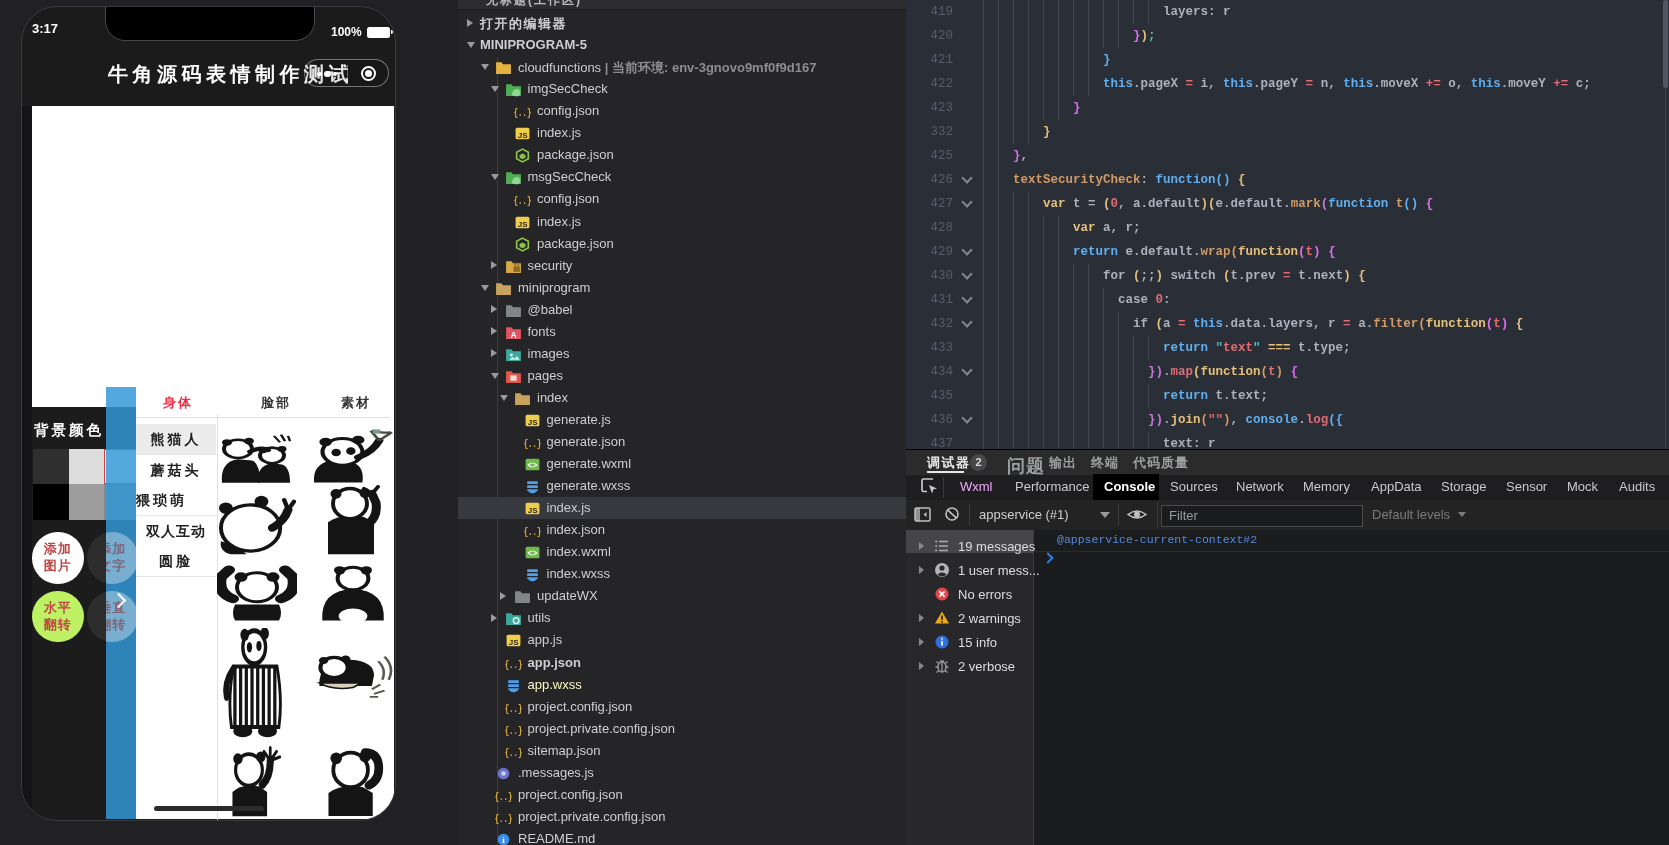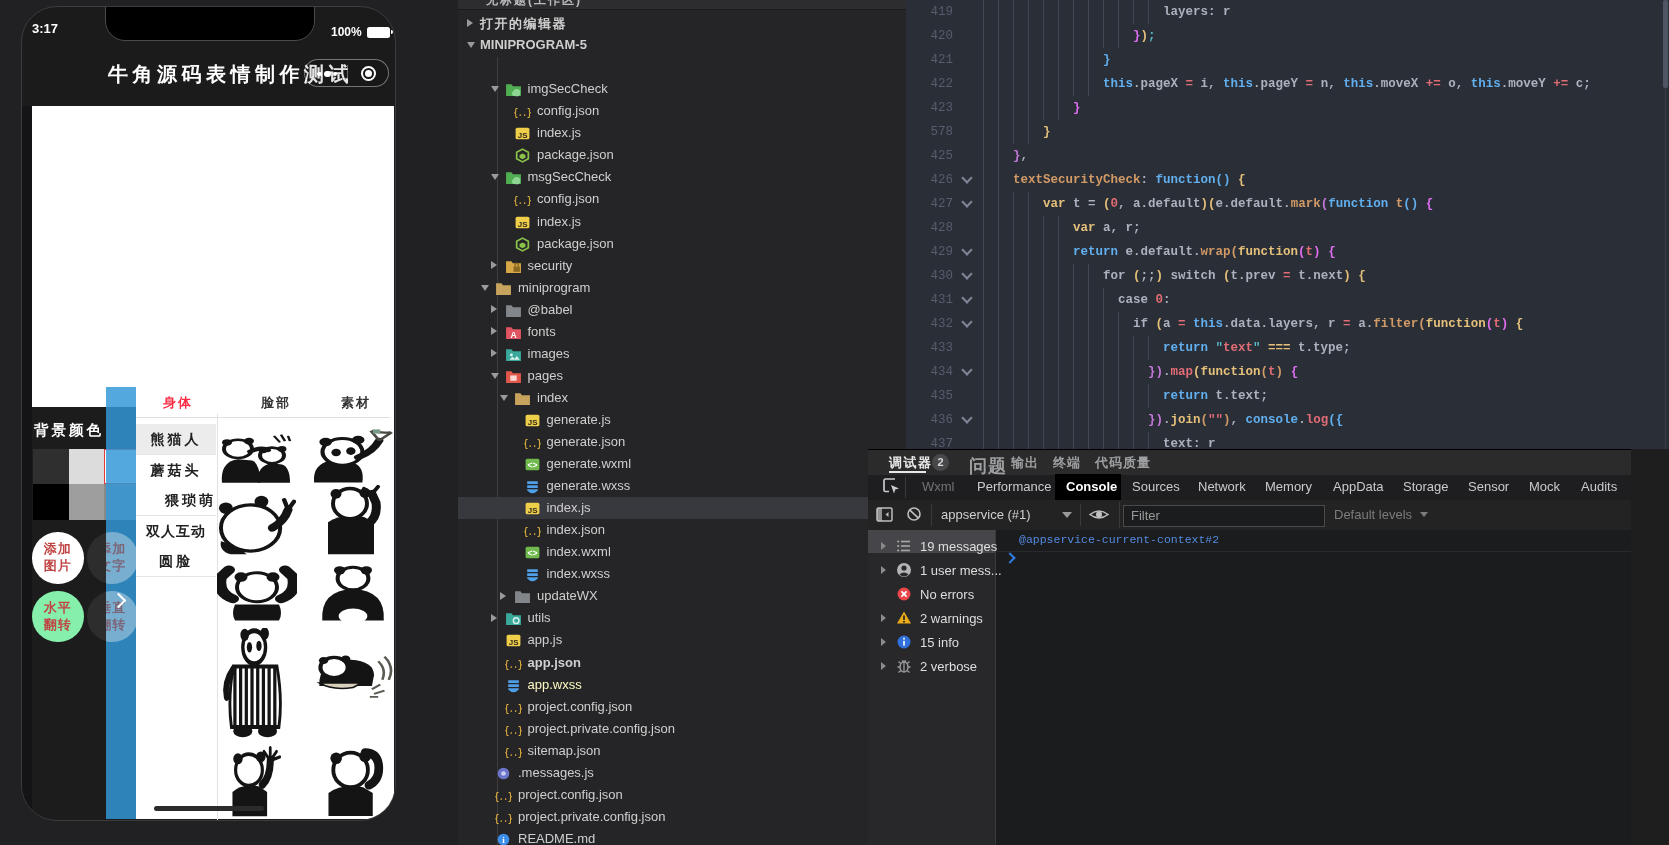--- a/index.html
+++ b/index.html
@@ -39,34 +39,34 @@
         <div class="ab" style="left:84px;top:379.5px;width:30px;height:432.5px;background:rgba(50,153,216,0.84)"></div>
         <div class="ab" style="left:10px;top:525px;width:51.5px;height:51.5px;background:#fff;border-radius:50%;text-align:center">
           <div class="cjk" style="margin-top:8px;color:#c04545;font-size:13px;line-height:17px;letter-spacing:1px">添加<br>图片</div>
         </div>
         <div class="ab" style="left:64.5px;top:525px;width:51.5px;height:51.5px;background:rgba(255,255,255,0.08);border-radius:50%"></div>
         <div class="ab" style="left:84px;top:525px;width:30px;height:52px;overflow:hidden">
           <div style="position:absolute;left:-19.5px;top:0;width:51.5px;height:51.5px;background:rgba(255,255,255,0.30);border-radius:50%;text-align:center">
             <div class="cjk" style="margin-top:8px;color:rgba(130,40,45,0.55);font-size:13px;line-height:17px;letter-spacing:1px">添加<br>文字</div>
           </div>
         </div>
-        <div class="ab" style="left:10px;top:583.5px;width:51.5px;height:51.5px;background:#86efac;border-radius:50%;text-align:center">
+        <div class="ab" style="left:10px;top:583.5px;width:51.5px;height:51.5px;background:#bef264;border-radius:50%;text-align:center">
           <div class="cjk" style="margin-top:8px;color:#c04545;font-size:13px;line-height:17px;letter-spacing:1px">水平<br>翻转</div>
         </div>
         <div class="ab" style="left:64.5px;top:583.5px;width:51.5px;height:51.5px;background:rgba(255,255,255,0.08);border-radius:50%"></div>
         <div class="ab" style="left:84px;top:583.5px;width:30px;height:52px;overflow:hidden">
           <div style="position:absolute;left:-19.5px;top:0;width:51.5px;height:51.5px;background:rgba(255,255,255,0.30);border-radius:50%;text-align:center">
             <div class="cjk" style="margin-top:8px;color:rgba(130,40,45,0.55);font-size:13px;line-height:17px;letter-spacing:1px">垂直<br>翻转</div>
           </div>
         </div>
         <div class="ab" style="left:91px;top:588px;width:11px;height:11px;border-top:2.5px solid #fff;border-right:2.5px solid #fff;transform:rotate(45deg)"></div>
         <div class="ab" style="left:194.5px;top:407px;width:1px;height:406px;background:#e2e2e2"></div>
         <div class="ab cjk" style="left:114px;top:417px;width:80px;height:30.5px;background:#ececec;border-bottom:1px solid #e5e5e5;color:#222;font-size:14px;line-height:30.5px;text-align:center;letter-spacing:3px;white-space:nowrap">熊猫人</div>
         <div class="ab cjk" style="left:114px;top:448px;width:80px;height:30.5px;background:#fff;border-bottom:1px solid #e5e5e5;color:#222;font-size:14px;line-height:30.5px;text-align:center;letter-spacing:3px;white-space:nowrap">蘑菇头</div>
-        <div class="ab cjk" style="left:114px;top:478px;width:80px;height:30.5px;background:#fff;border-bottom:1px solid #e5e5e5;color:#222;font-size:14px;line-height:30.5px;text-align:right;letter-spacing:3px;white-space:nowrap">猥琐萌</div>
+        <div class="ab cjk" style="left:114px;top:478px;width:80px;height:30.5px;background:#fff;border-bottom:1px solid #e5e5e5;color:#222;font-size:14px;line-height:30.5px;text-align:left;letter-spacing:3px;white-space:nowrap">猥琐萌</div>
         <div class="ab cjk" style="left:114px;top:509px;width:80px;height:30.5px;background:#fff;border-bottom:1px solid #e5e5e5;color:#222;font-size:14px;line-height:30.5px;text-align:center;letter-spacing:1px;white-space:nowrap">双人互动</div>
         <div class="ab cjk" style="left:114px;top:539px;width:80px;height:30.5px;background:#fff;border-bottom:1px solid #e5e5e5;color:#222;font-size:14px;line-height:30.5px;text-align:center;letter-spacing:3px;white-space:nowrap">圆脸</div>
       </div>
     </div>
     <div class="ab" style="left:0;top:0;width:458px;height:845px;pointer-events:none">
       <div class="ab" style="left:218px;top:432px"><svg width="80" height="52" viewBox="0 0 80 80" preserveAspectRatio="none">
           <path d="M4 78 Q2 46 20 42 L34 44 Q42 48 42 78 Z" fill="#141414"></path>
           <circle cx="20" cy="26" r="14" fill="#fff" stroke="#141414" stroke-width="4"></circle>
           <circle cx="9" cy="16" r="5" fill="#141414"></circle>
           <circle cx="31" cy="14" r="5" fill="#141414"></circle>
@@ -171,20 +171,27 @@
       <div class="ab" style="left:0;top:9px;width:448px;height:1px;background:#1a1a1a"></div>
       <div class="ab" style="left:39px;top:57px;width:1px;height:788px;background:#3d3d40"></div>
       <div class="ab" style="left:0;top:12.0px;width:448px;height:22px;">
         <div class="ab" style="left:9px;top:6.5px;width:0;height:0;border-top:4.5px solid transparent;border-bottom:4.5px solid transparent;border-left:6px solid #9a9a9a"></div>
         <div class="ab cjk" style="left:22px;top:3px;font-size:13px;font-weight:bold;letter-spacing:1.5px;color:#cfcfcf;white-space:nowrap">打开的编辑器</div>
       </div>
       <div class="ab" style="left:0;top:34.0px;width:448px;height:22px;">
         <div class="ab" style="left:9px;top:8px;width:0;height:0;border-left:4.5px solid transparent;border-right:4.5px solid transparent;border-top:6px solid #9a9a9a"></div>
         <div class="ab " style="left:22px;top:3px;font-size:13px;font-weight:bold;color:#cfcfcf;white-space:nowrap">MINIPROGRAM-5</div>
       </div>
+      <div class="ab" style="left:0;top:56.1px;width:448px;height:22px;">
+        <div class="ab" style="left:23.0px;top:8px;width:0;height:0;border-left:4.5px solid transparent;border-right:4.5px solid transparent;border-top:6px solid #9a9a9a"></div>
+        <div class="ab" style="left:37.0px;top:3px"><svg width="17" height="17" viewBox="0 0 16 16" style="overflow:visible">
+            <path d="M1 3 h5 l1.5 2 H15 v9 H1 Z" fill="#e6b33f"></path>
+          </svg></div>
+        <div class="ab" style="left:60.0px;top:3px;font-size:13px;white-space:nowrap">cloudfunctions <span style="color:#8d8d8d" class="cjk">| 当前环境: env-3gnovo9mf0f9d167</span></div>
+      </div>
       <div class="ab" style="left:0;top:78.2px;width:448px;height:22px;">
         <div class="ab" style="left:32.5px;top:8px;width:0;height:0;border-left:4.5px solid transparent;border-right:4.5px solid transparent;border-top:6px solid #9a9a9a"></div>
         <div class="ab" style="left:46.5px;top:3px"><svg width="17" height="17" viewBox="0 0 16 16" style="overflow:visible">
             <path d="M1 3 h5 l1.5 2 H15 v9 H1 Z" fill="#4fae52"></path>
             <circle cx="11" cy="11" r="3.4" fill="#8fd694"></circle>
             <circle cx="8.6" cy="12" r="2.2" fill="#8fd694"></circle>
           </svg></div>
         <div class="ab " style="left:69.5px;top:3px;font-size:13px;font-weight:normal;color:#cfcfcf;white-space:nowrap">imgSecCheck</div>
       </div>
       <div class="ab" style="left:0;top:100.2px;width:448px;height:22px;">
@@ -425,56 +432,56 @@
         <div class="ab " style="left:60.0px;top:3px;font-size:13px;font-weight:normal;color:#cfcfcf;white-space:nowrap">README.md</div>
       </div>
     </div>
     <div class="ab" style="left:906px;top:0;width:763px;height:449px;background:#2a2e36;overflow:hidden">
       <style>.cl{position:absolute;left:0;width:763px;height:24px;line-height:24px;font-family:"Liberation Mono",monospace;font-size:12.5px;font-weight:bold;white-space:pre}.ln{position:absolute;left:0;width:47px;text-align:right;color:#555d6e;font-weight:normal}.fold{position:absolute;left:56px;top:4px;width:8px;height:8px;border-right:2px solid #7d8799;border-bottom:2px solid #7d8799;transform:rotate(45deg)}.ind{display:inline-block;height:24px;vertical-align:top;background:repeating-linear-gradient(to right,#414752 0,#414752 1px,transparent 1px,transparent 15px)}</style>
       <div class="cl" style="top:-0.5px"><span class="ln">419</span><span style="position:absolute;left:77px"><span class="ind" style="width:180px"></span><span style="color:#abb2bf">layers: r</span></span></div>
       <div class="cl" style="top:23.5px"><span class="ln">420</span><span style="position:absolute;left:77px"><span class="ind" style="width:150px"></span><span style="color:#df6ef0">}</span><span style="color:#e5c07b">)</span><span style="color:#56b6c2">;</span></span></div>
       <div class="cl" style="top:47.5px"><span class="ln">421</span><span style="position:absolute;left:77px"><span class="ind" style="width:120px"></span><span style="color:#61afef">}</span></span></div>
       <div class="cl" style="top:71.5px"><span class="ln">422</span><span style="position:absolute;left:77px"><span class="ind" style="width:120px"></span><span style="color:#61afef">this</span><span style="color:#abb2bf">.pageX </span><span style="color:#e06c75">= </span><span style="color:#abb2bf">i</span><span style="color:#abb2bf">, </span><span style="color:#61afef">this</span><span style="color:#abb2bf">.pageY </span><span style="color:#e06c75">= </span><span style="color:#abb2bf">n</span><span style="color:#abb2bf">, </span><span style="color:#61afef">this</span><span style="color:#abb2bf">.moveX </span><span style="color:#e06c75">+= </span><span style="color:#abb2bf">o</span><span style="color:#abb2bf">, </span><span style="color:#61afef">this</span><span style="color:#abb2bf">.moveY </span><span style="color:#e06c75">+= </span><span style="color:#abb2bf">c;</span></span></div>
       <div class="cl" style="top:95.5px"><span class="ln">423</span><span style="position:absolute;left:77px"><span class="ind" style="width:90px"></span><span style="color:#df6ef0">}</span></span></div>
-      <div class="cl" style="top:119.5px"><span class="ln">578</span><span style="position:absolute;left:77px"><span class="ind" style="width:60px"></span><span style="color:#e5c07b">}</span></span></div>
+      <div class="cl" style="top:119.5px"><span class="ln">332</span><span style="position:absolute;left:77px"><span class="ind" style="width:60px"></span><span style="color:#e5c07b">}</span></span></div>
       <div class="cl" style="top:143.5px"><span class="ln">425</span><span style="position:absolute;left:77px"><span class="ind" style="width:30px"></span><span style="color:#c678dd">}</span><span style="color:#abb2bf">,</span></span></div>
       <div class="cl" style="top:167.5px"><span class="ln">426</span><div class="fold" style="top:0px;position:absolute;left:57px;top:6px"></div><span style="position:absolute;left:77px"><span class="ind" style="width:30px"></span><span style="color:#d19a66">textSecurityCheck</span><span style="color:#abb2bf">: </span><span style="color:#61afef">function</span><span style="color:#61afef">()</span><span style="color:#e5c07b"> {</span></span></div>
       <div class="cl" style="top:191.5px"><span class="ln">427</span><div class="fold" style="top:0px;position:absolute;left:57px;top:6px"></div><span style="position:absolute;left:77px"><span class="ind" style="width:60px"></span><span style="color:#e5c07b">var</span><span style="color:#abb2bf"> t </span><span style="color:#abb2bf">= </span><span style="color:#e5c07b">(</span><span style="color:#e06c75">0</span><span style="color:#abb2bf">, a.default</span><span style="color:#e5c07b">)(</span><span style="color:#abb2bf">e.default.</span><span style="color:#d19a66">mark</span><span style="color:#c678dd">(</span><span style="color:#61afef">function</span><span style="color:#d19a66"> t</span><span style="color:#61afef">()</span><span style="color:#df6ef0"> {</span></span></div>
       <div class="cl" style="top:215.5px"><span class="ln">428</span><span style="position:absolute;left:77px"><span class="ind" style="width:90px"></span><span style="color:#e5c07b">var</span><span style="color:#abb2bf"> a, r;</span></span></div>
       <div class="cl" style="top:239.5px"><span class="ln">429</span><div class="fold" style="top:0px;position:absolute;left:57px;top:6px"></div><span style="position:absolute;left:77px"><span class="ind" style="width:90px"></span><span style="color:#61afef">return</span><span style="color:#abb2bf"> e.default.</span><span style="color:#d19a66">wrap</span><span style="color:#d19a66">(</span><span style="color:#e5c07b">function</span><span style="color:#df6ef0">(</span><span style="color:#e06c75">t</span><span style="color:#df6ef0">)</span><span style="color:#df6ef0"> {</span></span></div>
       <div class="cl" style="top:263.5px"><span class="ln">430</span><div class="fold" style="top:0px;position:absolute;left:57px;top:6px"></div><span style="position:absolute;left:77px"><span class="ind" style="width:120px"></span><span style="color:#abb2bf">for</span><span style="color:#e5c07b"> (</span><span style="color:#abb2bf">;;</span><span style="color:#e5c07b">)</span><span style="color:#abb2bf"> switch</span><span style="color:#e5c07b"> (</span><span style="color:#abb2bf">t.prev </span><span style="color:#e06c75">= </span><span style="color:#abb2bf">t.next</span><span style="color:#e5c07b">)</span><span style="color:#e5c07b"> {</span></span></div>
       <div class="cl" style="top:287.5px"><span class="ln">431</span><div class="fold" style="top:0px;position:absolute;left:57px;top:6px"></div><span style="position:absolute;left:77px"><span class="ind" style="width:135px"></span><span style="color:#abb2bf">case</span><span style="color:#e06c75"> 0</span><span style="color:#abb2bf">:</span></span></div>
       <div class="cl" style="top:311.5px"><span class="ln">432</span><div class="fold" style="top:0px;position:absolute;left:57px;top:6px"></div><span style="position:absolute;left:77px"><span class="ind" style="width:150px"></span><span style="color:#abb2bf">if</span><span style="color:#e5c07b"> (</span><span style="color:#abb2bf">a </span><span style="color:#e06c75">= </span><span style="color:#61afef">this</span><span style="color:#abb2bf">.data.layers, r </span><span style="color:#e06c75">= </span><span style="color:#abb2bf">a.</span><span style="color:#d19a66">filter</span><span style="color:#d19a66">(</span><span style="color:#e5c07b">function</span><span style="color:#df6ef0">(</span><span style="color:#e06c75">t</span><span style="color:#df6ef0">)</span><span style="color:#e5c07b"> {</span></span></div>
       <div class="cl" style="top:335.5px"><span class="ln">433</span><span style="position:absolute;left:77px"><span class="ind" style="width:180px"></span><span style="color:#61afef">return</span><span style="color:#abb2bf"> </span><span style="color:#56b6c2">"</span><span style="color:#e06c75">text</span><span style="color:#56b6c2">"</span><span style="color:#e5c07b"> ===</span><span style="color:#abb2bf"> t.type;</span></span></div>
       <div class="cl" style="top:359.5px"><span class="ln">434</span><div class="fold" style="top:0px;position:absolute;left:57px;top:6px"></div><span style="position:absolute;left:77px"><span class="ind" style="width:165px"></span><span style="color:#c678dd">})</span><span style="color:#abb2bf">.</span><span style="color:#e06c75">map</span><span style="color:#e5c07b">(</span><span style="color:#e5c07b">function</span><span style="color:#d19a66">(</span><span style="color:#e06c75">t</span><span style="color:#d19a66">)</span><span style="color:#df6ef0"> {</span></span></div>
       <div class="cl" style="top:383.5px"><span class="ln">435</span><span style="position:absolute;left:77px"><span class="ind" style="width:180px"></span><span style="color:#61afef">return</span><span style="color:#abb2bf"> t.text;</span></span></div>
       <div class="cl" style="top:407.5px"><span class="ln">436</span><div class="fold" style="top:0px;position:absolute;left:57px;top:6px"></div><span style="position:absolute;left:77px"><span class="ind" style="width:165px"></span><span style="color:#c678dd">})</span><span style="color:#abb2bf">.</span><span style="color:#e5c07b">join</span><span style="color:#d19a66">(</span><span style="color:#e06c75">""</span><span style="color:#d19a66">)</span><span style="color:#abb2bf">, </span><span style="color:#61afef">console</span><span style="color:#abb2bf">.</span><span style="color:#e06c75">log</span><span style="color:#61afef">(</span><span style="color:#61afef">{</span></span></div>
       <div class="cl" style="top:431.5px"><span class="ln">437</span><span style="position:absolute;left:77px"><span class="ind" style="width:180px"></span><span style="color:#abb2bf">text: r</span></span></div>
       <div class="ab" style="left:759px;top:0;width:1px;height:449px;background:#3a404b"></div>
       <div class="ab" style="left:757px;top:0;width:5px;height:88px;background:#4e5665;border-radius:2px"></div>
     </div>
-    <div class="ab" style="left:868px;top:449px;width:763px;height:396px;background:#1b1c1d;overflow:hidden;color:#c8cacb">
+    <div class="ab" style="left:906px;top:449px;width:763px;height:396px;background:#1b1c1d;overflow:hidden;color:#c8cacb">
       <div class="ab" style="left:0;top:0;width:763px;height:1px;background:#000"></div>
       <div class="ab" style="left:0;top:1px;width:763px;height:25px;background:#2b2b2c"></div>
       <div class="ab" style="left:0;top:26px;width:763px;height:25px;background:#1e1e20"></div>
       <div class="ab" style="left:0;top:51px;width:763px;height:30px;background:#232324"></div>
       <div class="ab" style="left:0;top:81px;width:127px;height:315px;background:#28282b"></div>
       <div class="ab" style="left:0;top:81px;width:127px;height:23px;background:#46464a"></div>
       <div class="ab" style="left:37px;top:28px;width:1px;height:21px;background:#3a3a3c"></div>
       <div class="ab" style="left:63px;top:55px;width:1px;height:22px;background:#3a3a3c"></div>
       <div class="ab" style="left:212px;top:55px;width:1px;height:22px;background:#3a3a3c"></div>
       <div class="ab cjk" style="left:21px;top:5px;font-size:13px;color:#e8e8e8;letter-spacing:1.5px">调试器</div>
       <div class="ab" style="left:64px;top:5px;width:17px;height:17px;background:#48484b;border-radius:50%;color:#d8d8d8;font-size:11px;font-weight:bold;text-align:center;line-height:16px">2</div>
       <div class="ab" style="left:21px;top:22px;width:37px;height:2px;background:#e8e8e8"></div>
       <div class="ab cjk" style="left:101px;top:5px;font-size:18px;color:#9d9fa1;letter-spacing:1px">问题</div>
       <div class="ab cjk" style="left:143px;top:5px;font-size:13px;color:#9d9fa1;letter-spacing:1px">输出</div>
       <div class="ab cjk" style="left:185px;top:5px;font-size:13px;color:#9d9fa1;letter-spacing:1px">终端</div>
       <div class="ab cjk" style="left:227px;top:5px;font-size:13px;color:#9d9fa1;letter-spacing:1px">代码质量</div>
       <div class="ab" style="left:187px;top:25px;width:66px;height:26px;background:#000"></div>
-      <div class="ab" style="left:54px;top:30px;font-size:13px;color:#737373;font-weight:normal">Wxml</div>
+      <div class="ab" style="left:54px;top:30px;font-size:13px;color:#f0abfc;font-weight:normal">Wxml</div>
       <div class="ab" style="left:109px;top:30px;font-size:13px;color:#c8cacb;font-weight:normal">Performance</div>
       <div class="ab" style="left:198px;top:30px;font-size:13px;color:#fff;font-weight:bold">Console</div>
       <div class="ab" style="left:264px;top:30px;font-size:13px;color:#c8cacb;font-weight:normal">Sources</div>
       <div class="ab" style="left:330px;top:30px;font-size:13px;color:#c8cacb;font-weight:normal">Network</div>
       <div class="ab" style="left:397px;top:30px;font-size:13px;color:#c8cacb;font-weight:normal">Memory</div>
       <div class="ab" style="left:465px;top:30px;font-size:13px;color:#c8cacb;font-weight:normal">AppData</div>
       <div class="ab" style="left:535px;top:30px;font-size:13px;color:#c8cacb;font-weight:normal">Storage</div>
       <div class="ab" style="left:600px;top:30px;font-size:13px;color:#c8cacb;font-weight:normal">Sensor</div>
       <div class="ab" style="left:661px;top:30px;font-size:13px;color:#c8cacb;font-weight:normal">Mock</div>
       <div class="ab" style="left:713px;top:30px;font-size:13px;color:#c8cacb;font-weight:normal">Audits</div>

